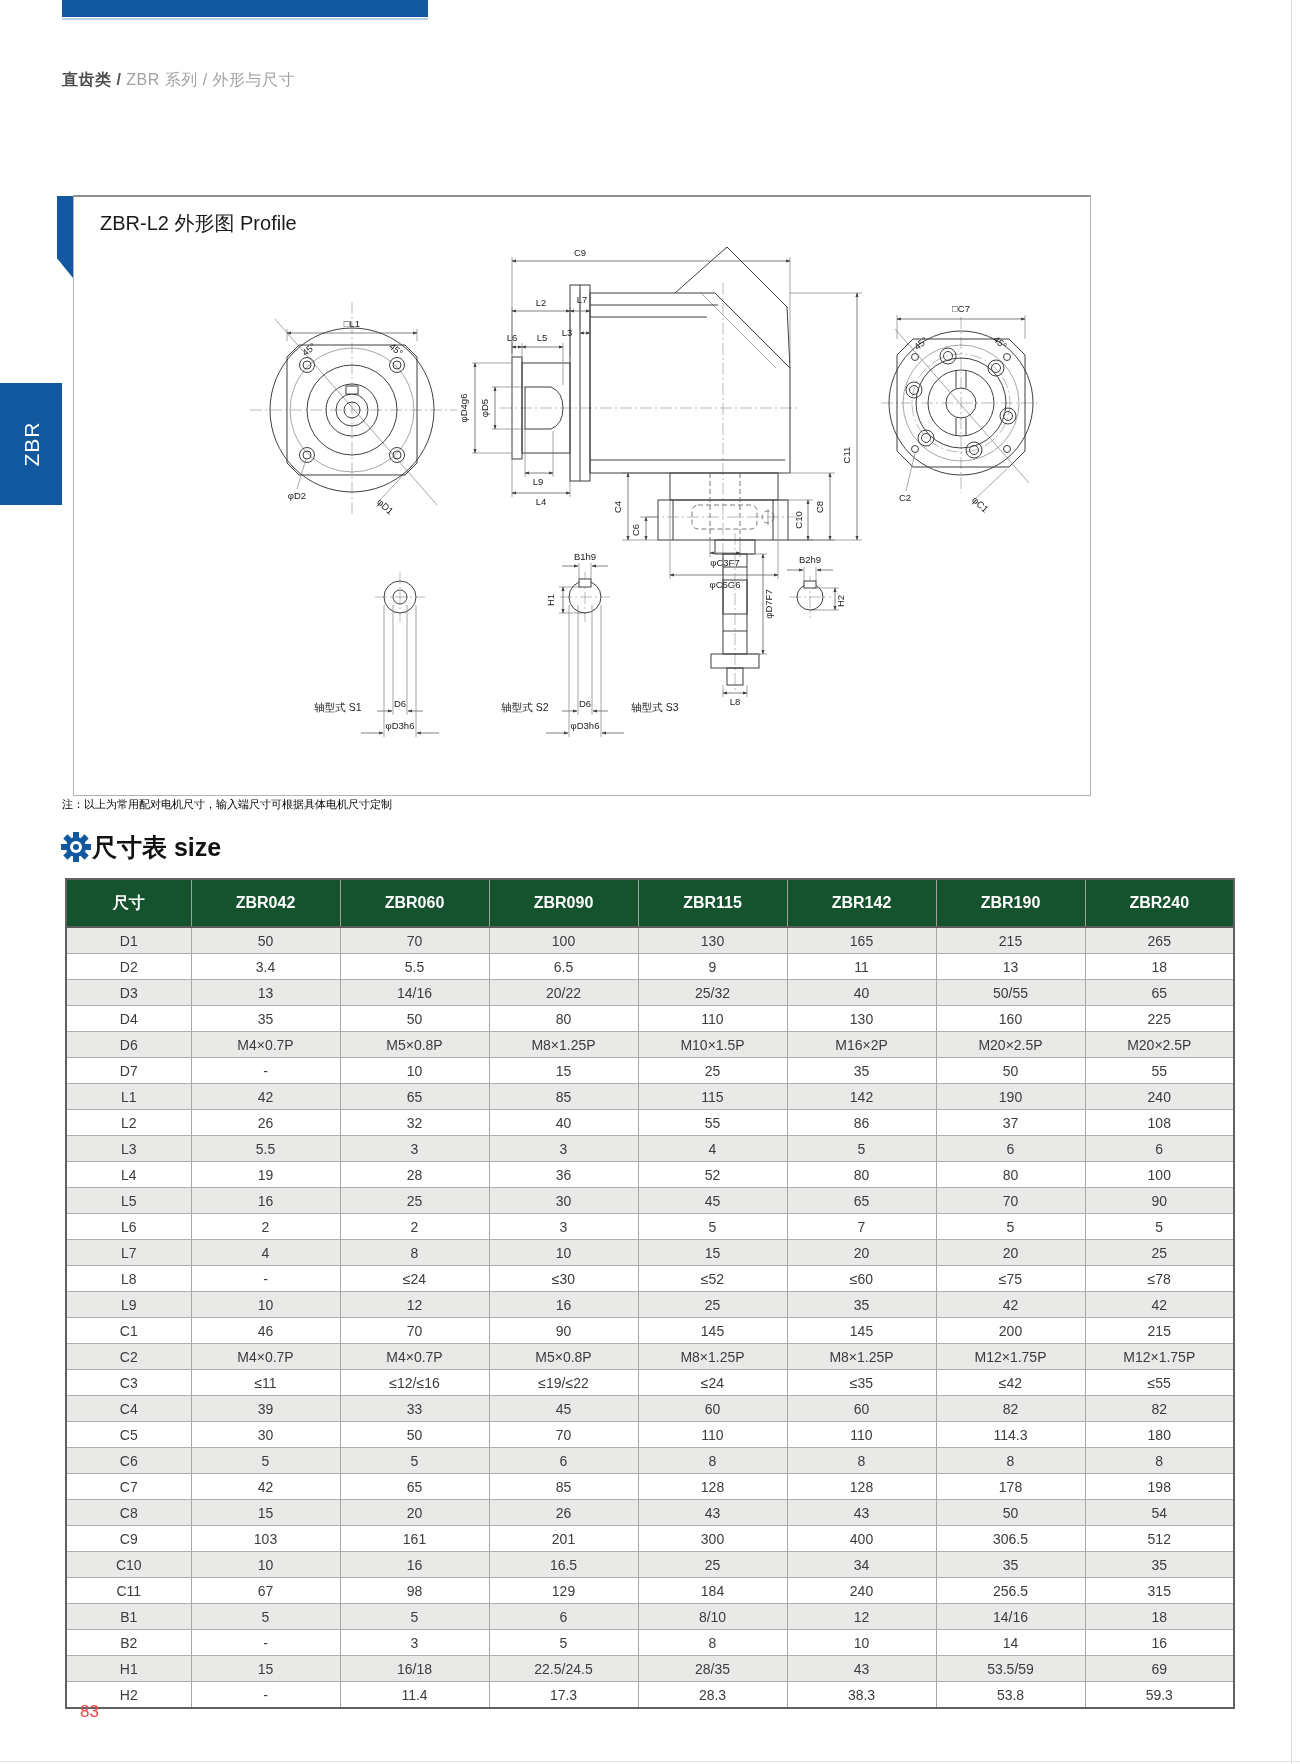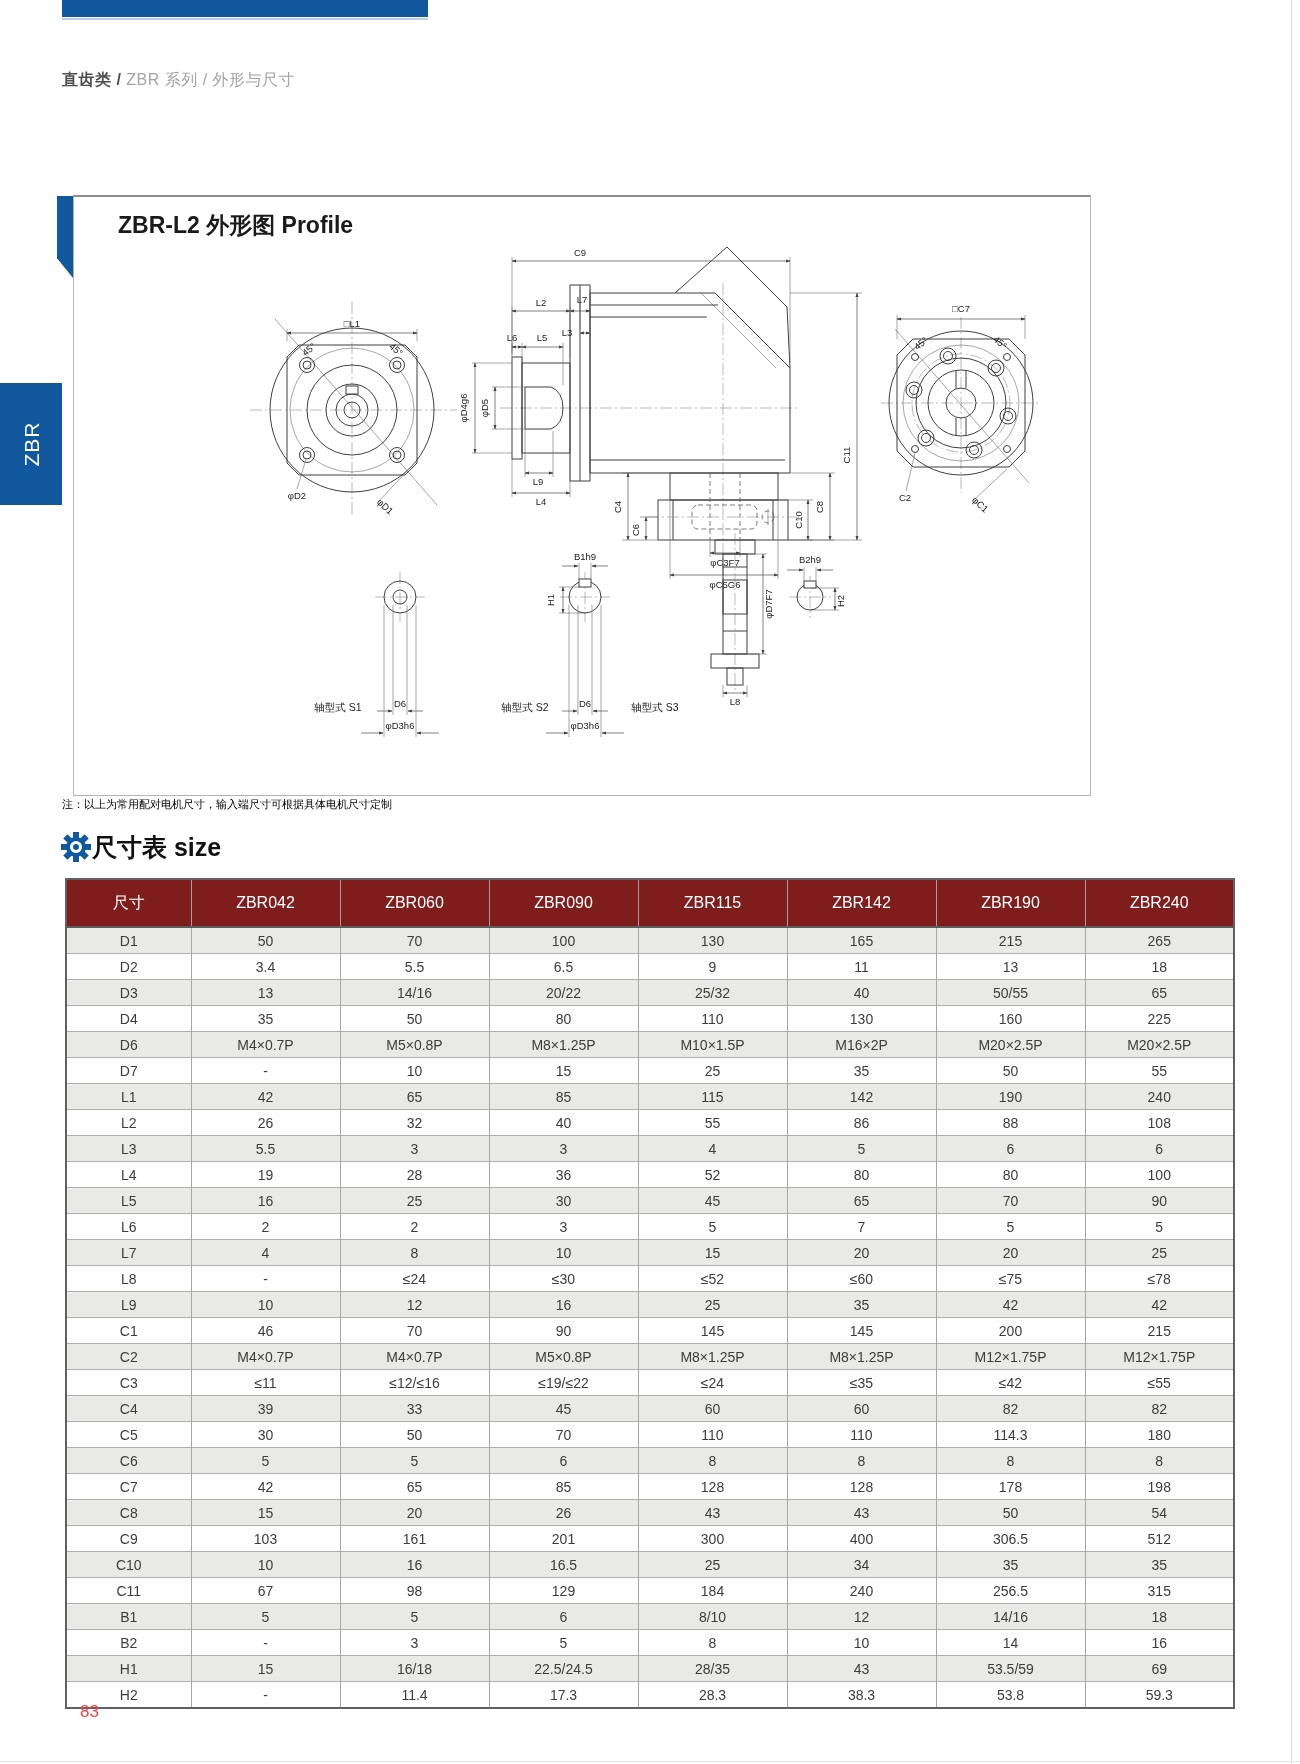--- a/index.html
+++ b/index.html
@@ -27,36 +27,36 @@
 
   .profile-box{
     position:absolute;left:73px;top:195px;width:1016px;height:598px;
     border:1px solid #b4b4b4;border-top:2px solid #8f8f8f;background:#fff;
   }
   .ribbon{
     position:absolute;left:57px;top:196px;width:16px;height:82px;background:#11589f;
     clip-path:polygon(0 0,100% 0,100% 100%,0 76%);
   }
   .profile-title{
-    position:absolute;left:118px;top:210px;font-size:23px;font-weight:bold;color:#1a1a1a;
+    position:absolute;left:100px;top:210px;font-size:20px;font-weight:normal;color:#1a1a1a;
   }
   .drawing{position:absolute;left:75px;top:245px;}
 
   .note{position:absolute;left:62px;top:797px;font-size:11px;color:#000000;}
 
   .section-head{position:absolute;left:60px;top:830px;height:34px;display:flex;align-items:center;}
   .section-title{font-size:25px;font-weight:bold;color:#111;}
 
   .size-table{
     position:absolute;left:65px;top:878px;width:1170px;
     border-collapse:collapse;table-layout:fixed;
     border:2px solid #616161;
   }
   .size-table th{
-    background:#7f1d1d;color:#ffffff;font-weight:normal;font-size:16px;height:44px;
+    background:#14532d;color:#ffffff;font-weight:bold;font-size:16px;height:44px;
     border-left:1px solid #a0a0a0;border-bottom:2px solid #5c5c5c;
   }
   .size-table td{
     height:23px;font-size:14px;color:#3c3c3c;text-align:center;
     border-left:1px solid #a7a7a5;border-top:1px solid #adadab;
     white-space:nowrap;overflow:hidden;
   }
   .size-table th:first-child,.size-table td:first-child{border-left:none;}
   .size-table tbody tr:nth-child(odd) td{background:#e9e9e7;}
   .size-table tbody tr:nth-child(even) td{background:#ffffff;}
@@ -480,21 +480,21 @@
         <td>190</td>
         <td>240</td>
       </tr>
       <tr>
         <td>L2</td>
         <td>26</td>
         <td>32</td>
         <td>40</td>
         <td>55</td>
         <td>86</td>
-        <td>88</td>
+        <td>37</td>
         <td>108</td>
       </tr>
       <tr>
         <td>L3</td>
         <td>5.5</td>
         <td>3</td>
         <td>3</td>
         <td>4</td>
         <td>5</td>
         <td>6</td>

